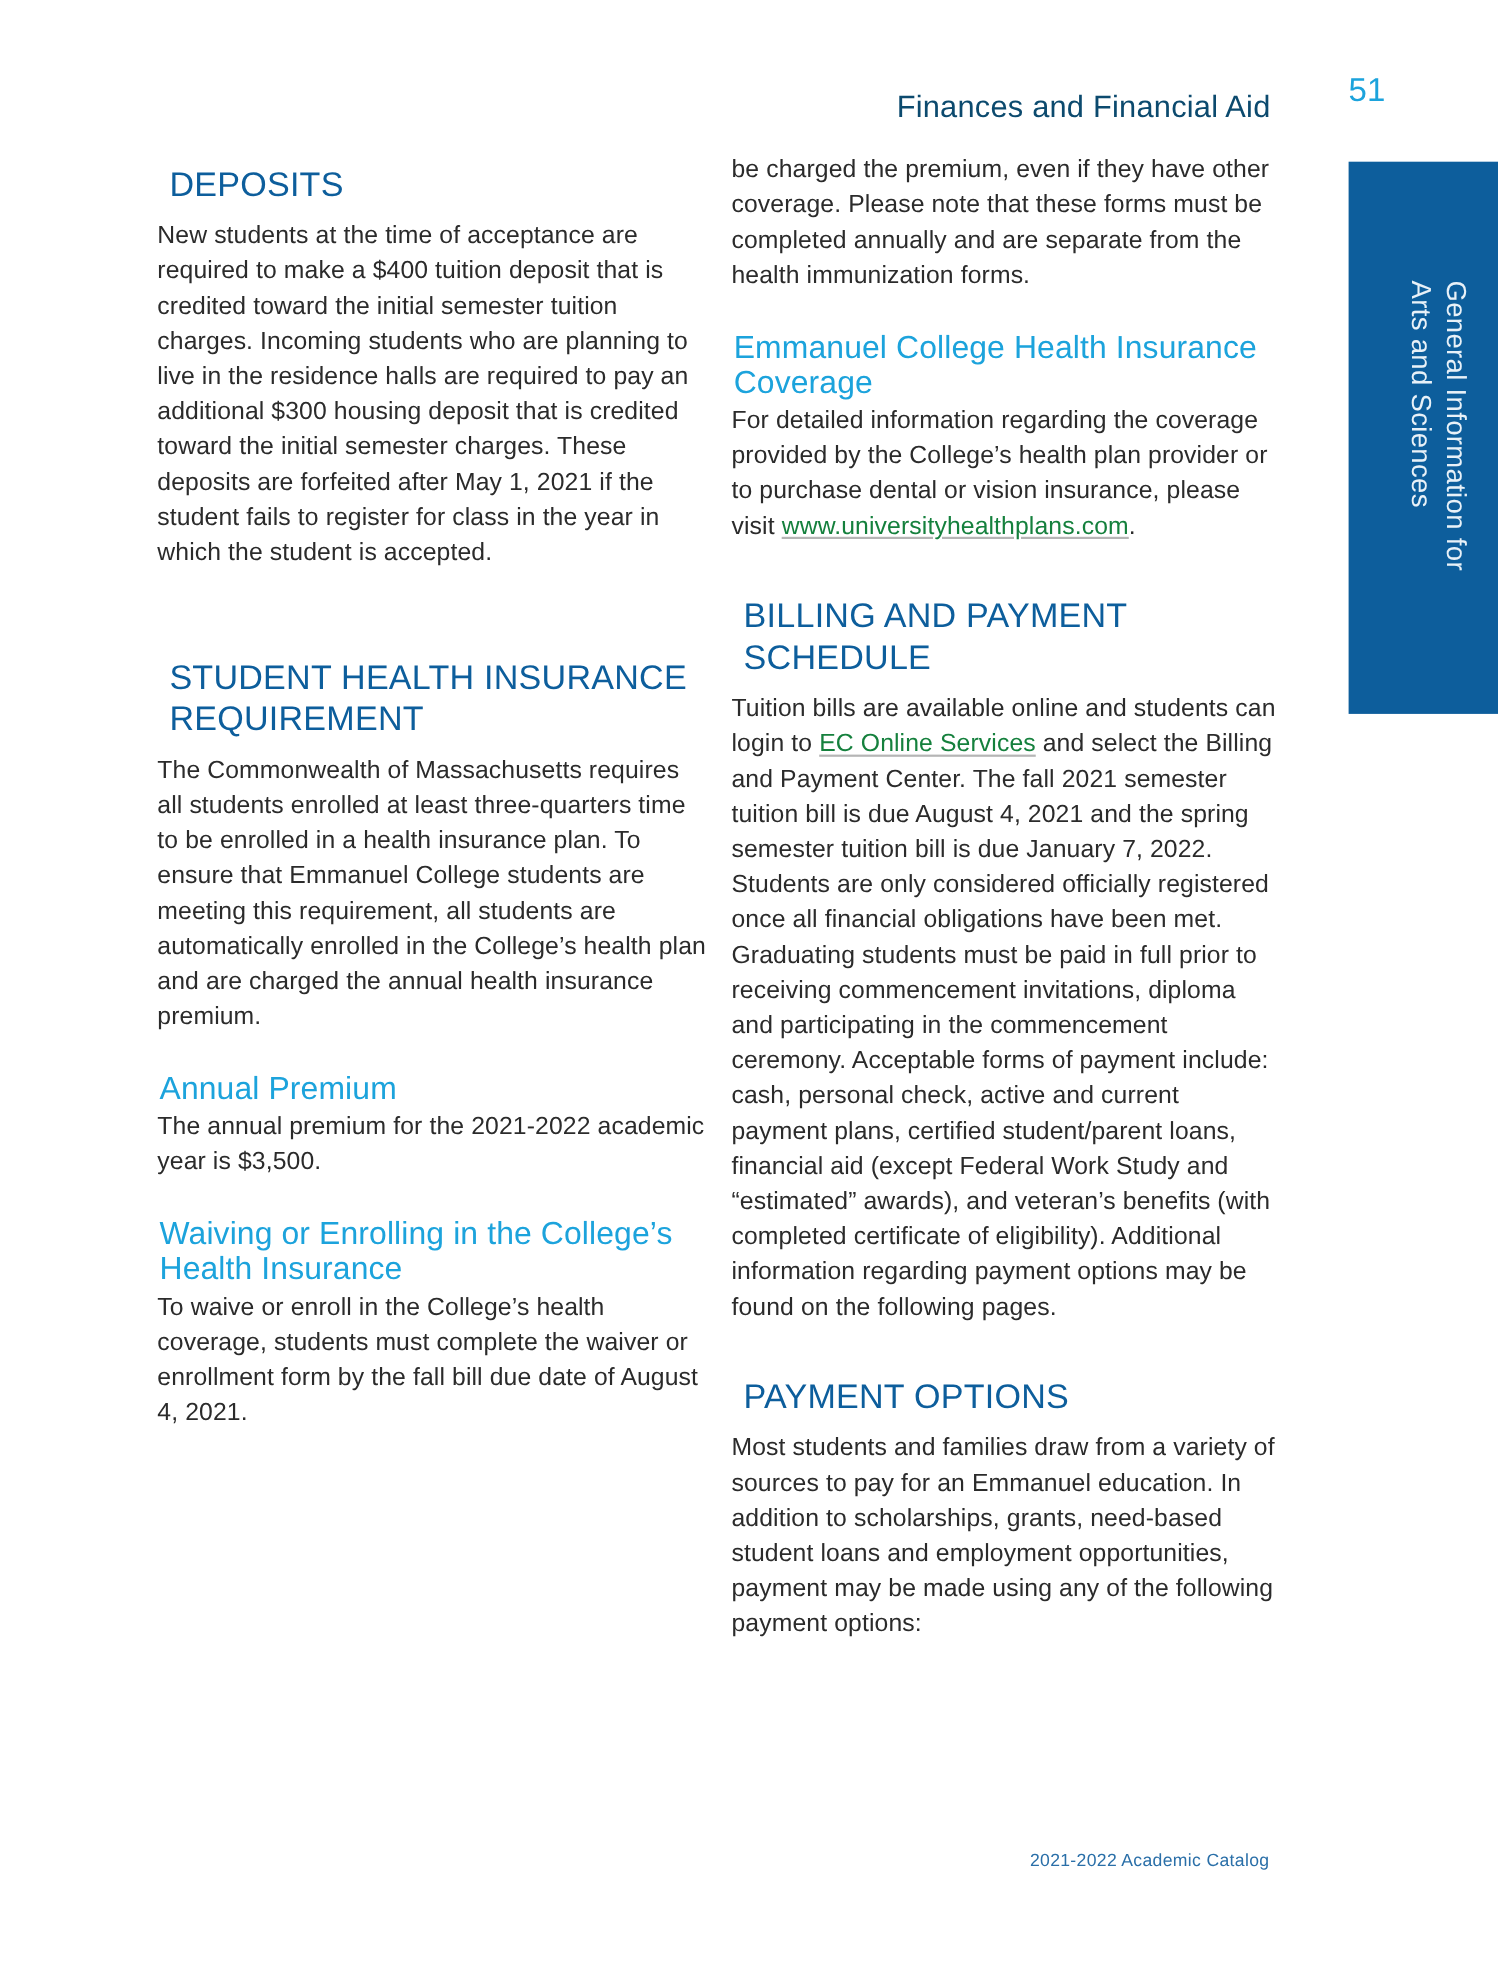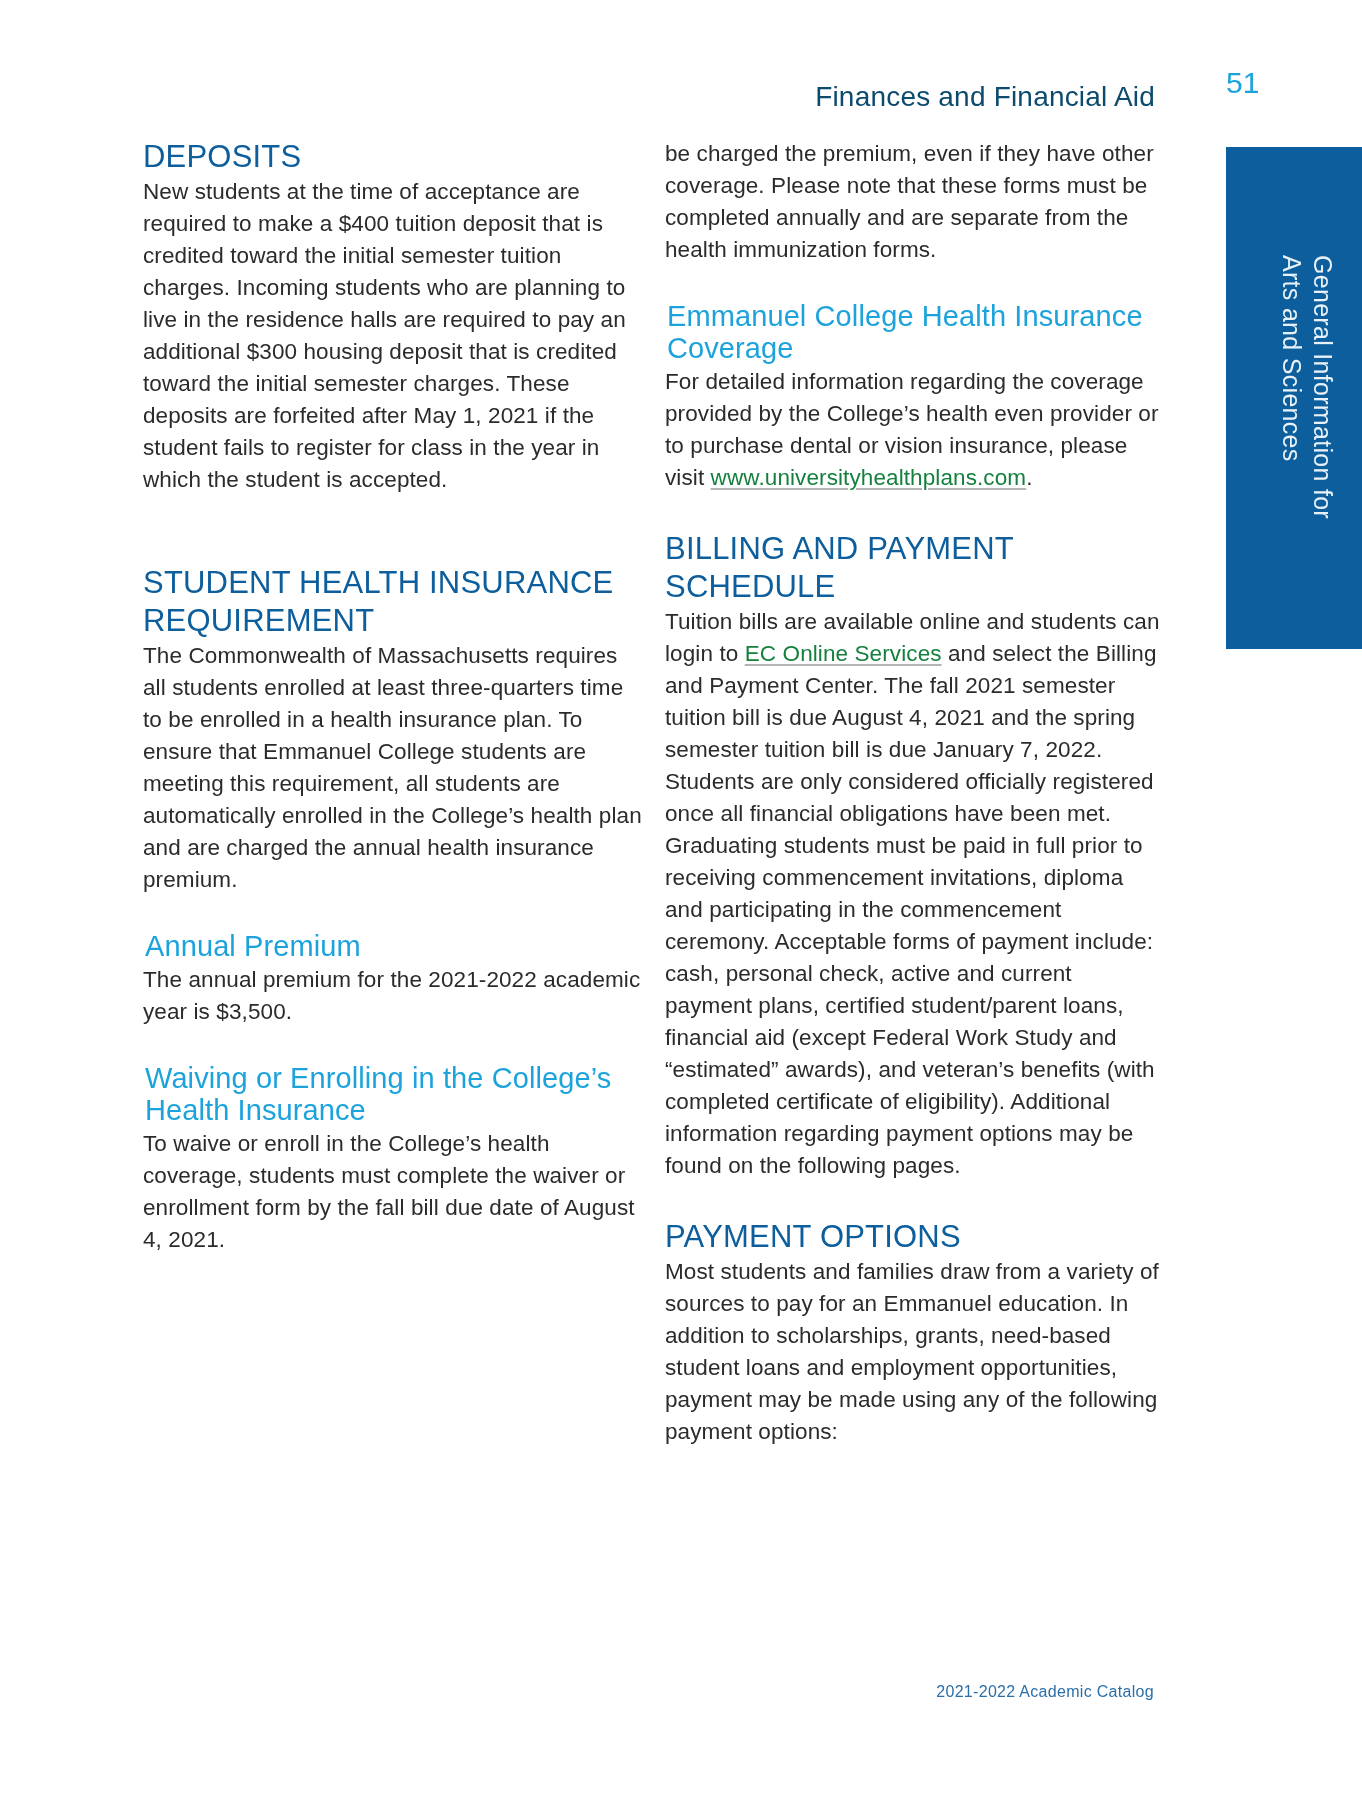--- a/index.html
+++ b/index.html
@@ -60,21 +60,21 @@
       line-height: 32px;
       color: #2b2b2b;
       letter-spacing: 0.1px;
     }
     .col-left { left: 143px; }
     .col-right { left: 665px; top: 138px; }
     .h-section {
       font-size: 31px;
       line-height: 38px;
       color: #0d5e9c;
-      margin: 0;
+      margin: 11px;
       font-weight: normal;
       letter-spacing: 0.2px;
     }
     .h-sub {
       font-size: 29px;
       line-height: 32px;
       color: #1ca3dc;
       margin: 2px;
       font-weight: normal;
     }
@@ -128,21 +128,21 @@
   <p>To waive or enroll in the College’s health coverage, students must complete the waiver or enrollment form by the fall bill due date of August 4, 2021.</p>
   <div class="gap"></div>
 </div>
 
 <div class="column col-right">
   <p>be charged the premium, even if they have other coverage. Please note that these forms must be completed annually and are separate from the health immunization forms.</p>
   <div class="gap"></div>
 
   <h3 class="h-sub">Emmanuel College Health Insurance Coverage</h3>
   <p>
-    <span>For detailed information regarding the coverage provided by the College’s health even provider or to purchase  dental or vision insurance, please visit</span>
+    <span>For detailed information regarding the coverage provided by the College’s health plan provider or to purchase  dental or vision insurance, please visit</span>
     <a class="link">www.universityhealthplans.com</a><span>.</span>
   </p>
   <div class="gap-lg"></div>
 
   <h2 class="h-section">BILLING AND PAYMENT SCHEDULE</h2>
   <p>
     <span>Tuition bills are available online and students can login to</span>
     <a class="link">EC Online Services</a>
     <span>and select the Billing and Payment Center. The fall 2021 semester tuition bill is due August 4, 2021 and the spring semester tuition bill is due January 7, 2022. Students are only considered officially registered once all financial obligations have been met.  Graduating students must be paid in full prior to receiving commencement invitations, diploma and participating in the commencement ceremony.  Acceptable forms of payment include: cash, personal check, active and current payment plans, certified student/parent loans, financial aid (except Federal Work Study and “estimated” awards), and veteran’s benefits (with completed certificate of eligibility). Additional information regarding payment options may be found on the following pages.</span>
   </p>

